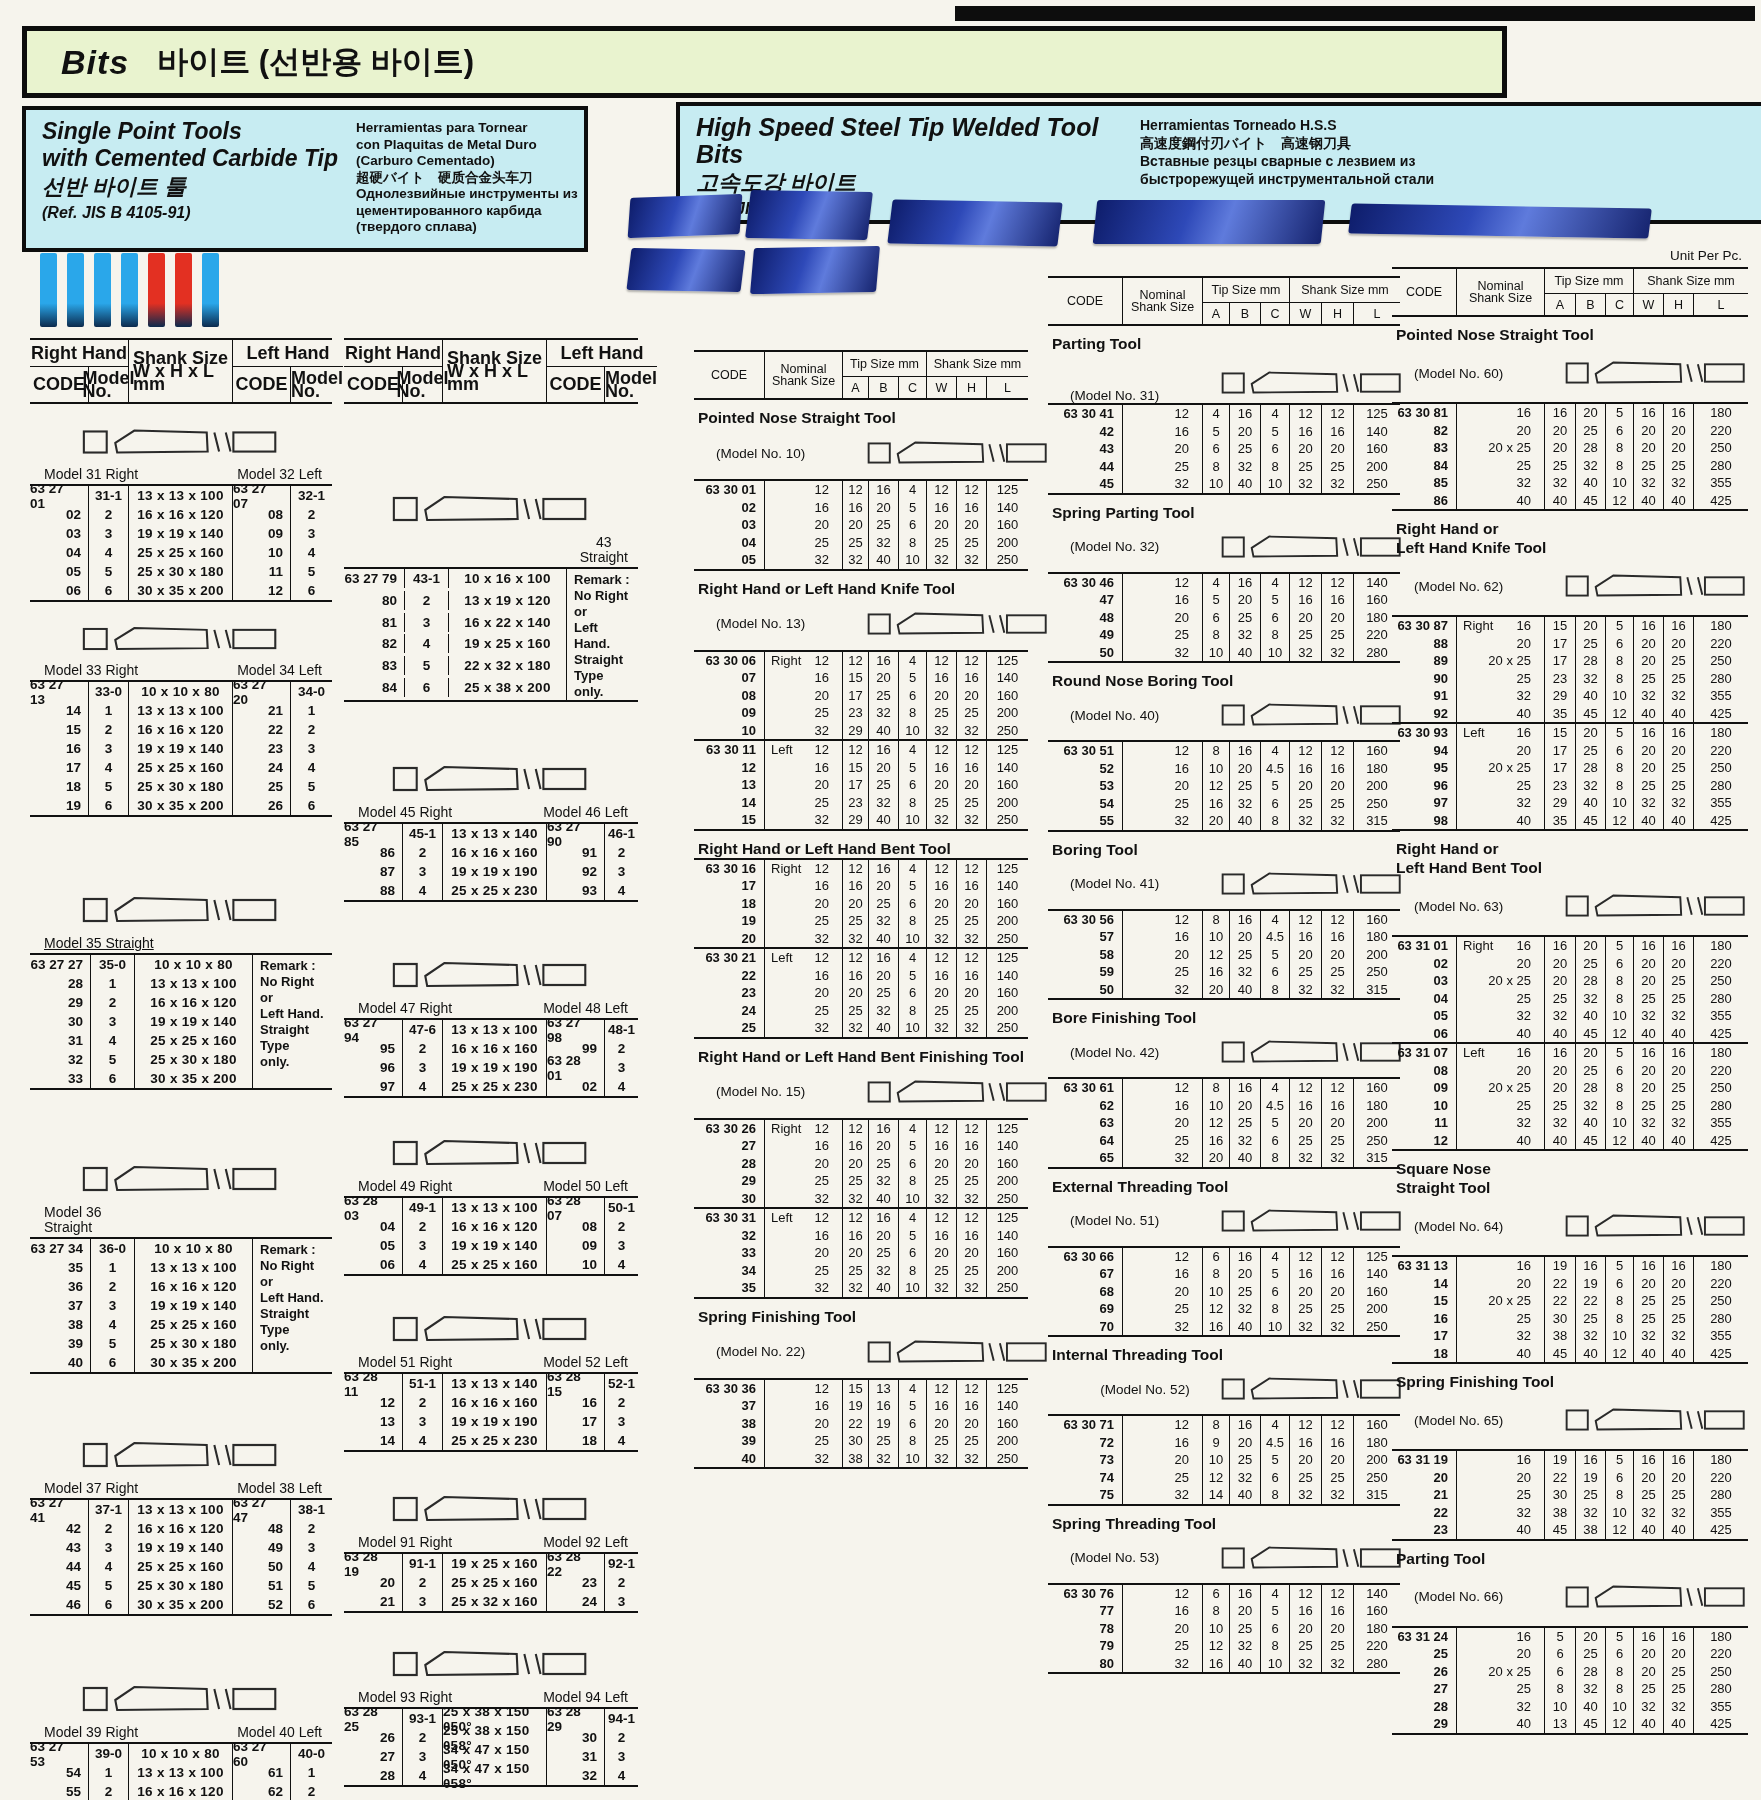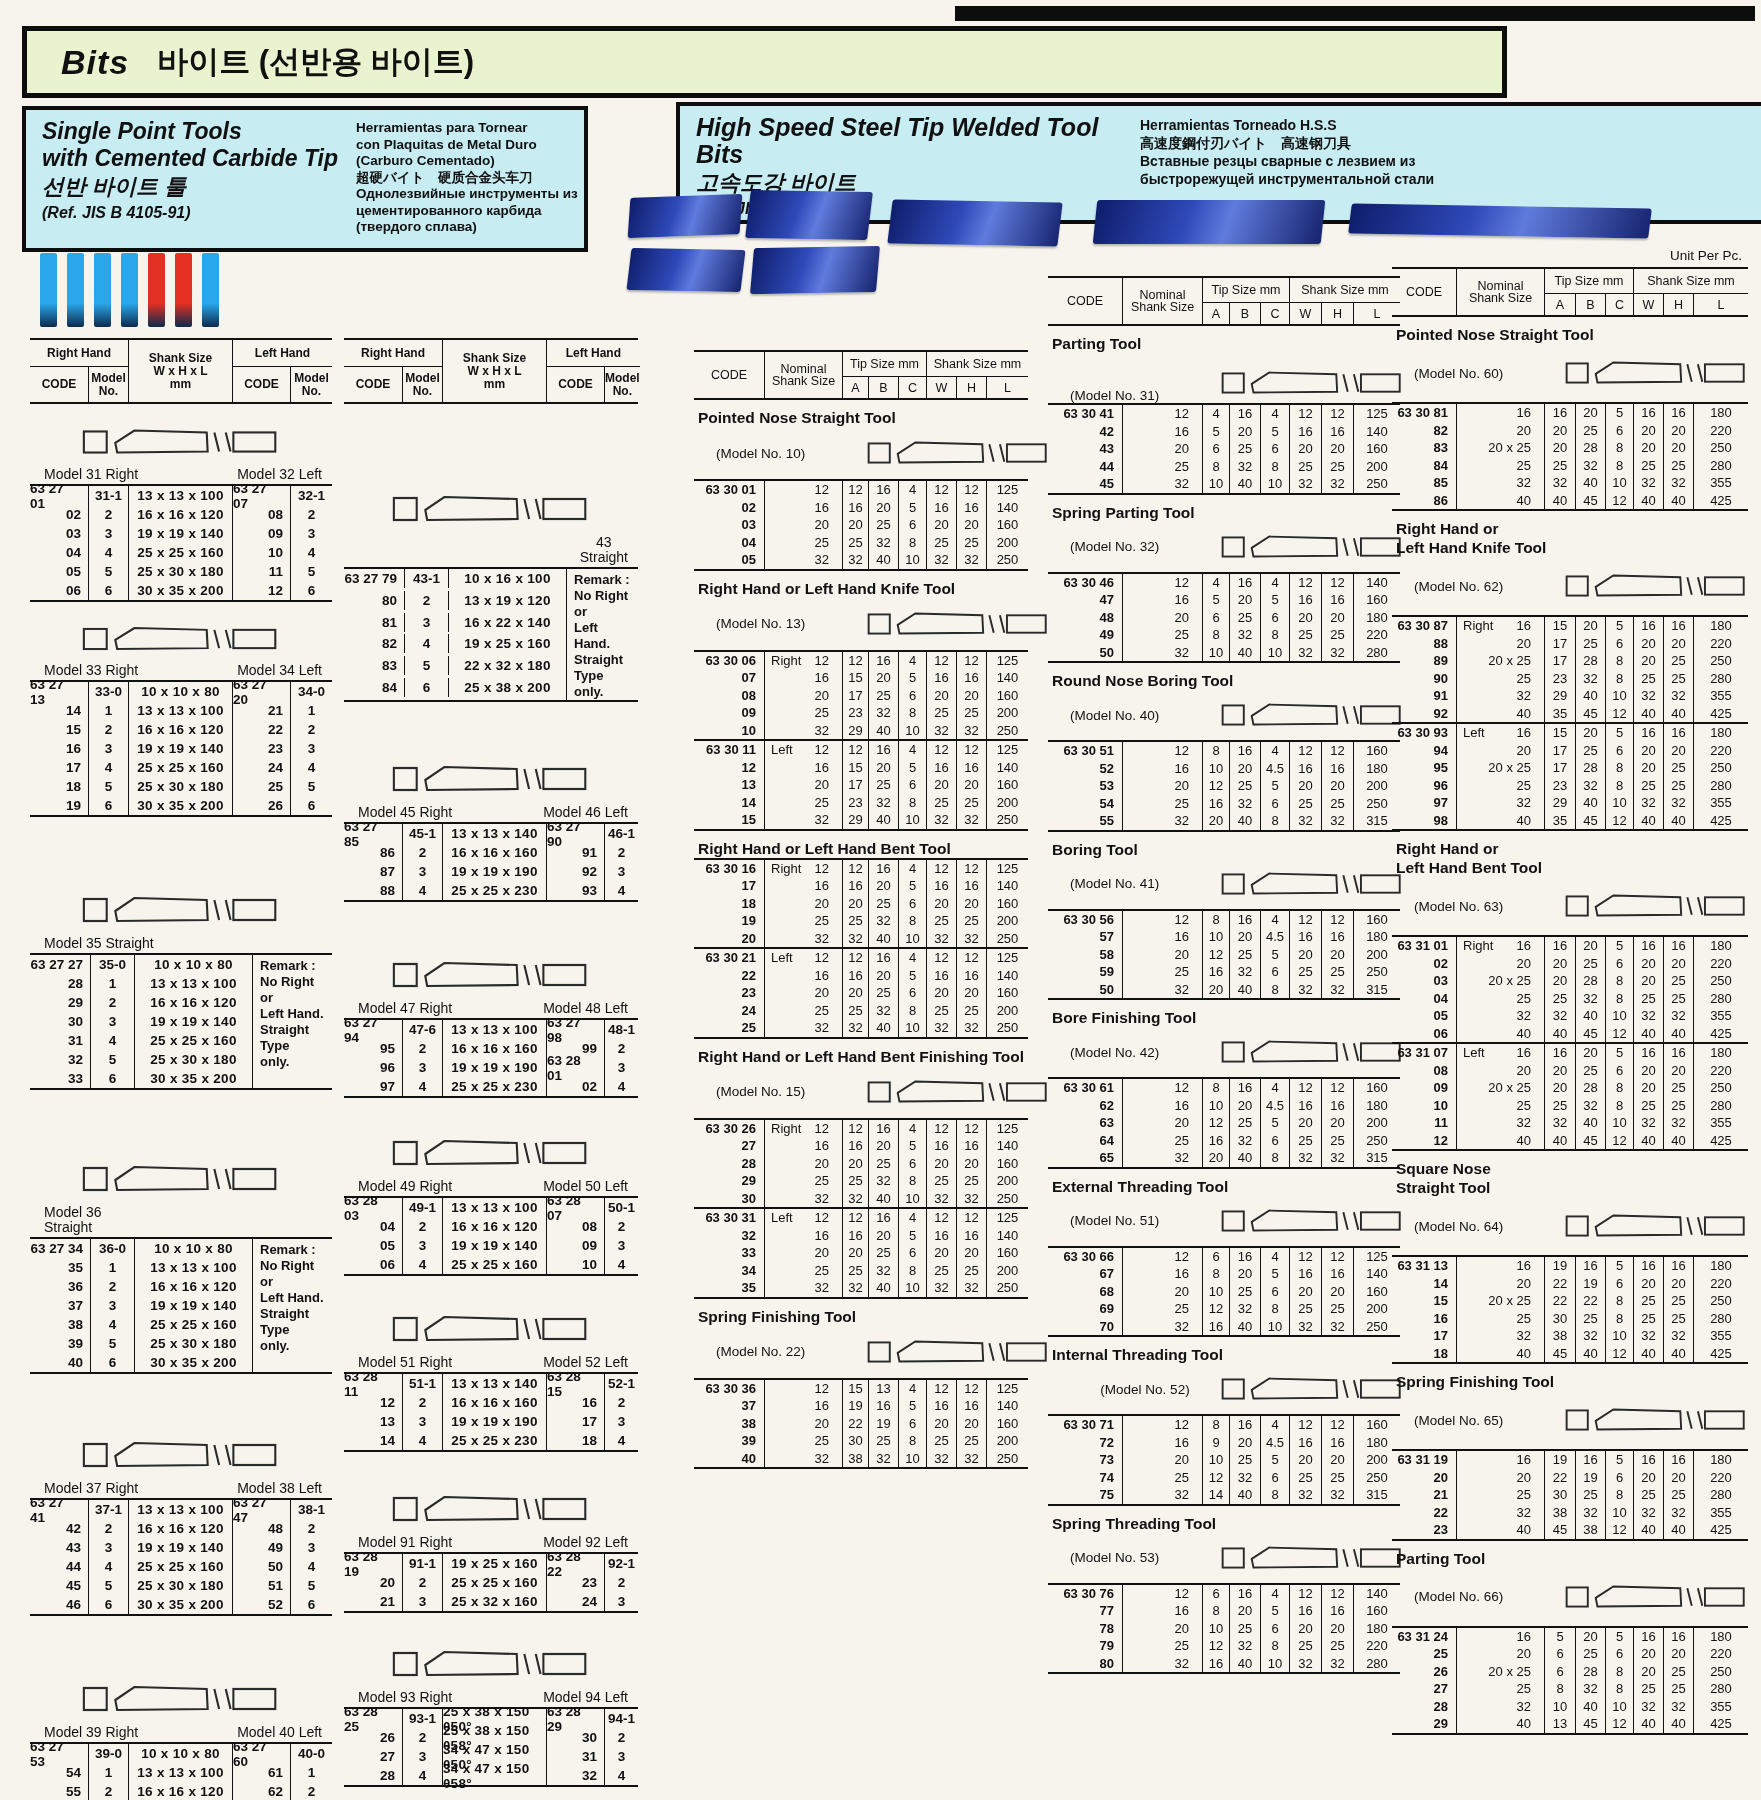--- a/index.html
+++ b/index.html
@@ -34,21 +34,21 @@
   #carb1{left:30px;top:338px;width:302px;}
   #carb2{left:344px;top:338px;width:294px;}
   #hssA{left:694px;top:350px;width:334px;}
   #hssB{left:1048px;top:276px;width:352px;}
   #hssC{left:1392px;top:248px;width:356px;}
 
   
   .cols5{grid-template-columns:58px 40px 104px 58px 1fr;}
   .cols3{grid-template-columns:60px 44px 118px 1fr;}
   .chead{display:grid;grid-template-rows:26px 36px;border-top:2.5px solid #111;border-bottom:2.5px solid #111;margin-bottom:2px;}
-  .ch{display:flex;align-items:center;justify-content:center;font-size:12px;font-weight:700;text-align:center;line-height:13px;}
+  .ch{display:flex;align-items:center;justify-content:center;font-size:18px;font-weight:700;line-height:13px;}
   .bl{border-left:1.5px solid #111;}
   .bt{border-top:1.5px solid #111;}
   .ctable{margin-top:2px;}
   .ctitle{display:flex;justify-content:space-between;font-size:14px;padding:0 10px 2px 14px;line-height:15px;}
   .cgrid{display:grid;border-top:2.5px solid #111;border-bottom:2.5px solid #111;}
   .ccell{display:flex;align-items:center;font-size:13.5px;font-weight:700;height:19px;}
   .ccode{justify-content:flex-end;padding-right:7px;}
   .cmodel{justify-content:center;}
   .csize{justify-content:center;letter-spacing:.3px;}
   .cremark{font-size:13px;font-weight:700;line-height:16px;padding:3px 2px 0 7px;white-space:pre-line;}
@@ -250,21 +250,21 @@
         <svg width="200" height="46" viewBox="0 0 210 46" preserveAspectRatio="none">
           <g fill="none" stroke="#2a2a2a" stroke-width="2.2">
             <rect x="3" y="12" width="24" height="22"></rect>
             <path d="M36 24 L56 11 L132 13 L133 33 L38 34 Z"></path>
             <path d="M140 13 l5 20 m7 -20 l5 20"></path>
             <rect x="160" y="13" width="44" height="20"></rect>
           </g>
         </svg>
       </div>
       <div class="ctitle">
-        <div class="pre" style="white-space: pre-line;">Model 35 Straight</div>
+        <div class="pre" style="white-space: pre-line; text-decoration: underline;">Model 35 Straight</div>
       </div>
       <div class="cgrid cols3">
         <div class="ccell ccode">63 27 27</div>
         <div class="ccell cmodel bl">35-0</div>
         <div class="ccell csize bl">10 x 10 x 80</div>
         <div class="ccell ccode">28</div>
         <div class="ccell cmodel bl">1</div>
         <div class="ccell csize bl">13 x 13 x 100</div>
         <div class="ccell ccode">29</div>
         <div class="ccell cmodel bl">2</div>

